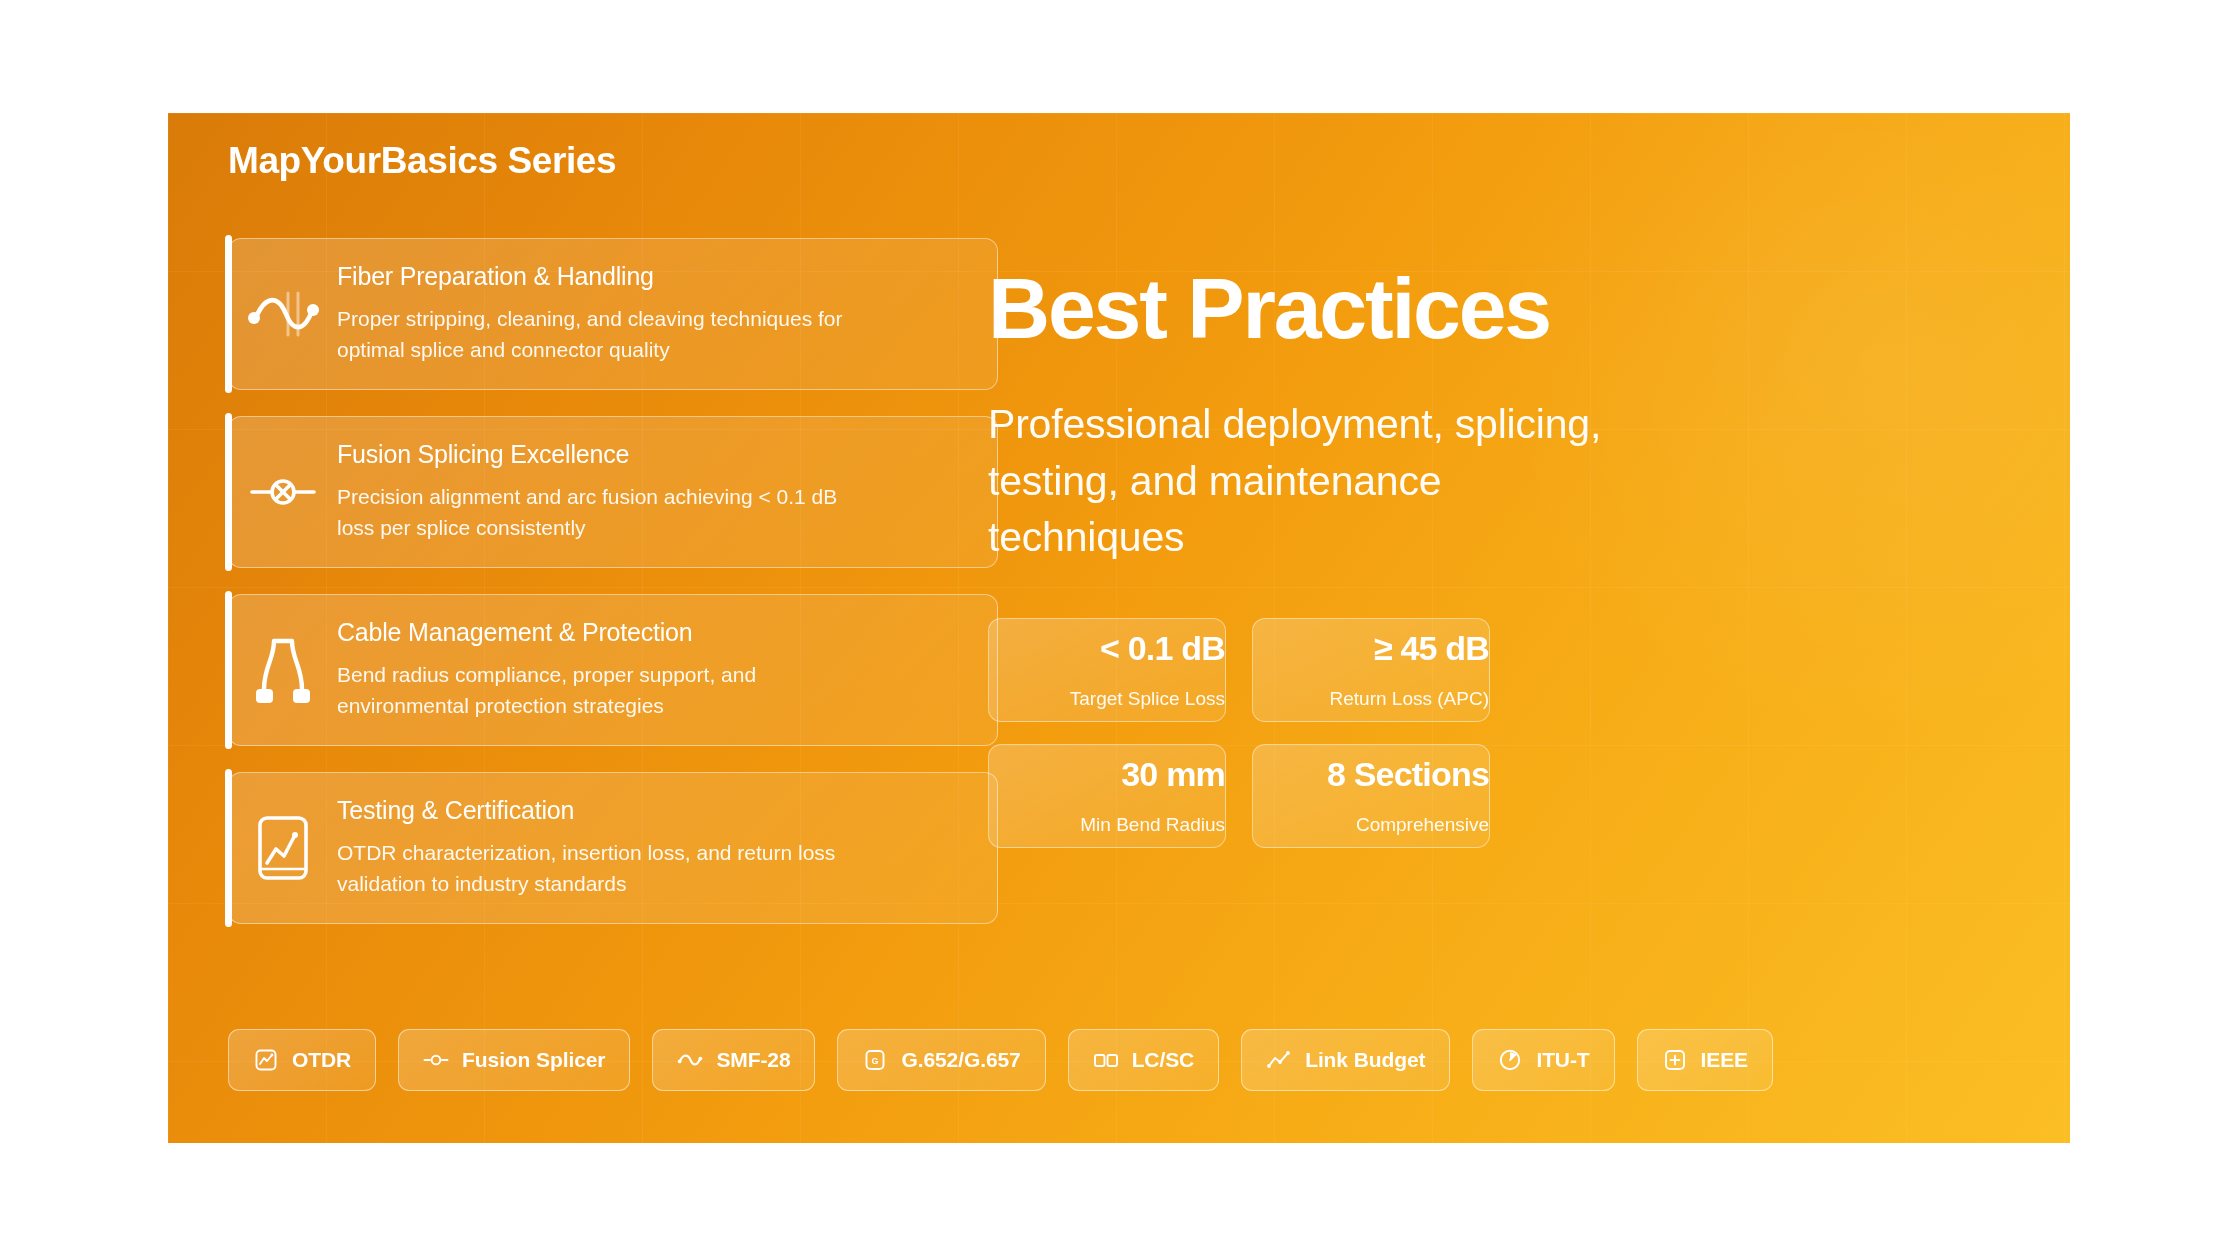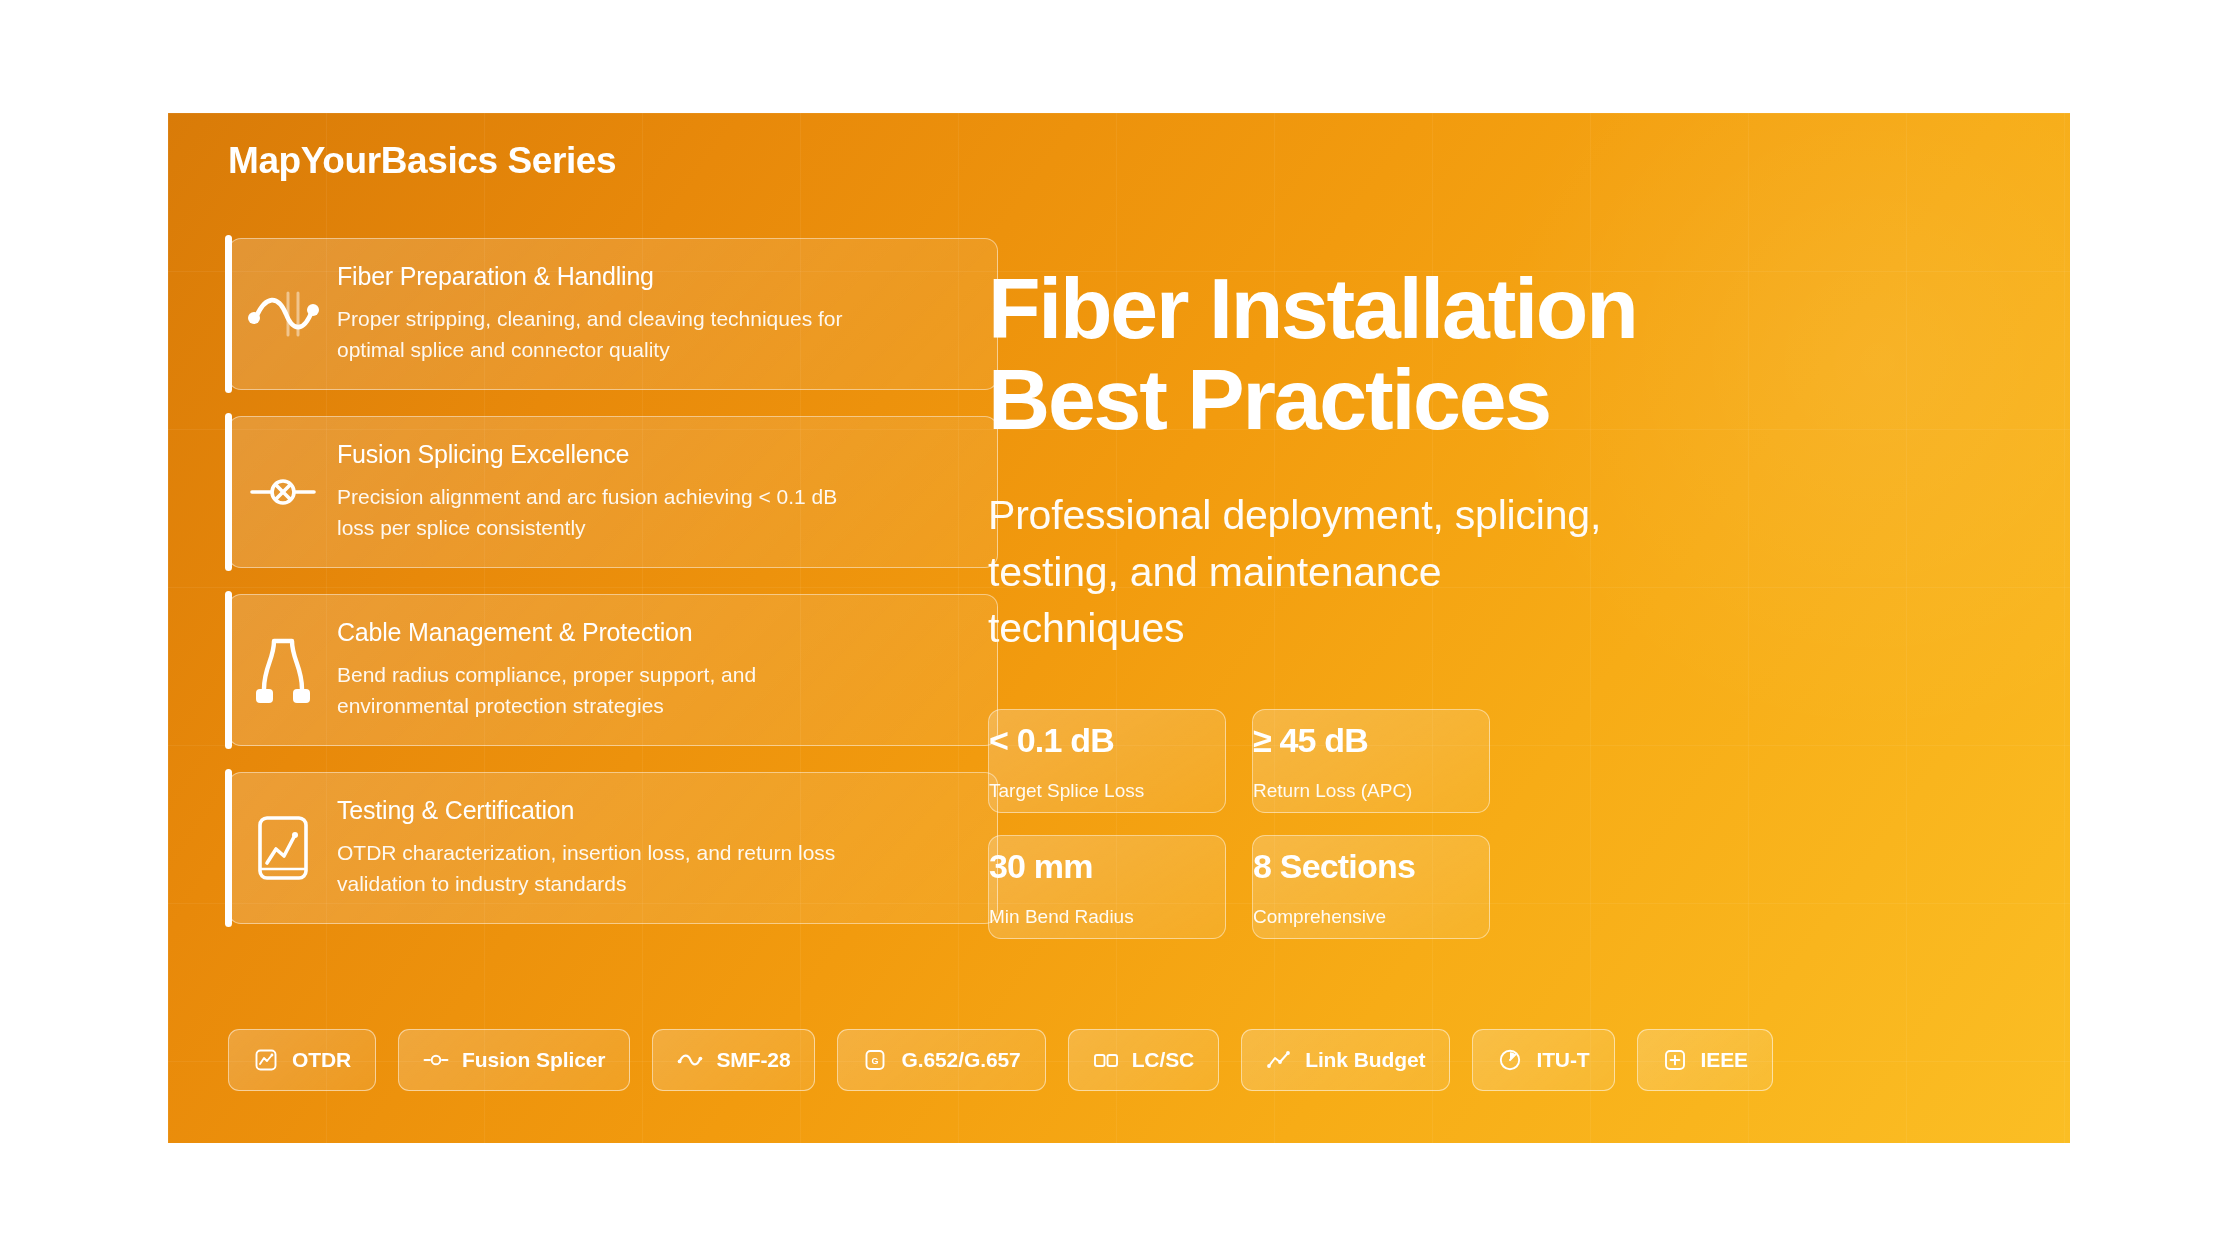--- a/index.html
+++ b/index.html
@@ -74,21 +74,21 @@
     letter-spacing:-.2px;max-width:620px;
   }
 
   .stats{
     margin-top:52px;display:grid;grid-template-columns:238px 238px;
     gap:22px 26px;
   }
   .stat{
     border:1px solid rgba(255,255,255,.45);border-radius:13px;
     background:linear-gradient(150deg, rgba(255,255,255,.21) 0%, rgba(255,255,255,.08) 100%);
-    height:104px;display:flex;flex-direction:column;align-items:flex-start;justify-content:center;
+    height:104px;display:flex;flex-direction:column;align-items:flex-end;justify-content:center;
     box-sizing:border-box;
   }
   .stat-value{font-size:34px;font-weight:bold;color:#ffffff;letter-spacing:-.8px;line-height:1;}
   .stat-label{margin-top:24px;font-size:19px;color:rgba(255,255,255,.95);line-height:1;}
 
   
   .tags{
     position:absolute;left:60px;right:46px;bottom:52px;z-index:3;
     display:flex;align-items:center;gap:22px;
   }
@@ -176,21 +176,20 @@
         <div class="card-body">
           <p class="card-title">Testing &amp; Certification</p>
           <p class="card-desc">OTDR characterization, insertion loss, and return loss validation to industry standards</p>
         </div>
       </div>
 
     </div>
 
     <div class="right">
       <h1 class="headline">
-        <span class="l1">Fiber Installation</span>
         <span class="l2">Best Practices</span>
       </h1>
       <p class="subhead">Professional deployment, splicing, testing, and maintenance techniques</p>
 
       <div class="stats">
         <div class="stat">
           <div class="stat-value">&lt; 0.1 dB</div>
           <div class="stat-label">Target Splice Loss</div>
         </div>
         <div class="stat">

